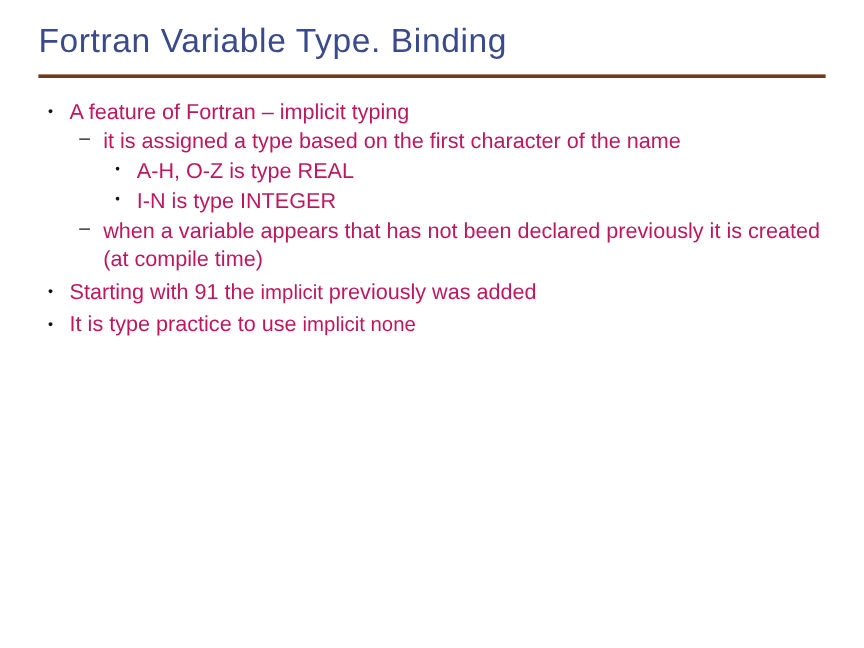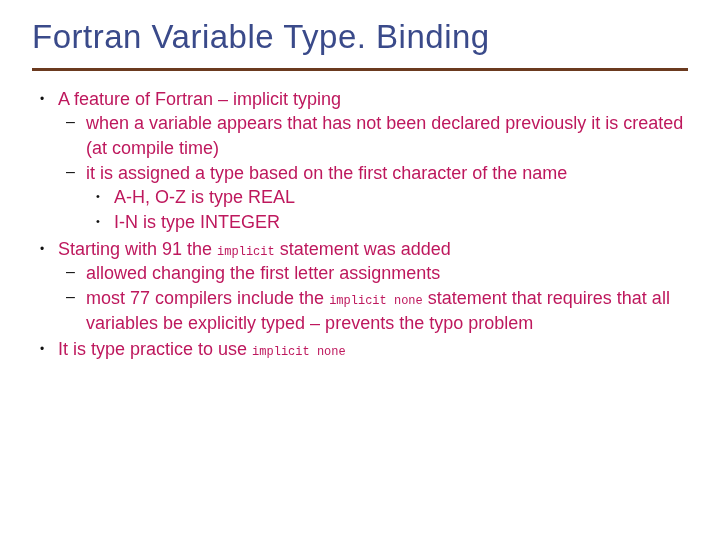--- a/index.html
+++ b/index.html
@@ -8,21 +8,21 @@
     height: 540px;
     background: #ffffff;
     font-family: "Trebuchet MS", "Segoe UI", sans-serif;
     color: #000;
     overflow: hidden;
   }
   .slide {
     padding: 18px 32px 18px 32px;
   }
   .title {
-    font-size: 33px;
+    font-size: 28px;
     font-weight: 400;
     color: #3a4a8a;
     margin-bottom: 12px;
     letter-spacing: 0.5px;
   }
   .rule {
     height: 3px;
     background: #6b3a1f;
     margin-bottom: 16px;
   }
@@ -69,56 +69,50 @@
   .lvl3 > li::before {
     content: "•";
     position: absolute;
     left: 10px;
     top: 0;
     font-size: 11px;
     line-height: 22px;
     color: #111;
   }
   .mono {
-    font-family: Liberation Mono, monospace;
-    font-size: 12px;
+    font-family: Liberation Sans, sans-serif;
+    font-size: 17px;
   }
 </style>
 </head>
 <body>
 
 <div class="slide">
   <h1 class="title">Fortran Variable Type. Binding</h1>
   <div class="rule"></div>
 
   <div class="content">
     <ul class="lvl1">
 
       <li>
         <span>A feature of Fortran – implicit typing</span>
         <ul class="lvl2">
-          <li>when a variable appears that has not been declared previously it is created (at compile time)</li>
           <li>
             <span>it is assigned a type based on the first character of the name</span>
             <ul class="lvl3">
               <li>A-H, O-Z is type REAL</li>
               <li>I-N is type INTEGER</li>
             </ul>
           </li>
+          <li>when a variable appears that has not been declared previously it is created (at compile time)</li>
         </ul>
       </li>
 
       <li>
-        <span>Starting with 91 the </span><span class="mono">implicit</span><span> statement was added</span>
-        <ul class="lvl2">
-          <li>allowed changing the first letter assignments</li>
-          <li>
-            <span>most 77 compilers include the </span><span class="mono">implicit none</span><span> statement that requires that all variables be explicitly typed – prevents the typo problem</span>
-          </li>
-        </ul>
+        <span>Starting with 91 the </span><span class="mono">implicit</span><span> previously was added</span>
       </li>
 
       <li>
         <span>It is type practice to use </span><span class="mono">implicit none</span>
       </li>
 
     </ul>
   </div>
 </div>
 

